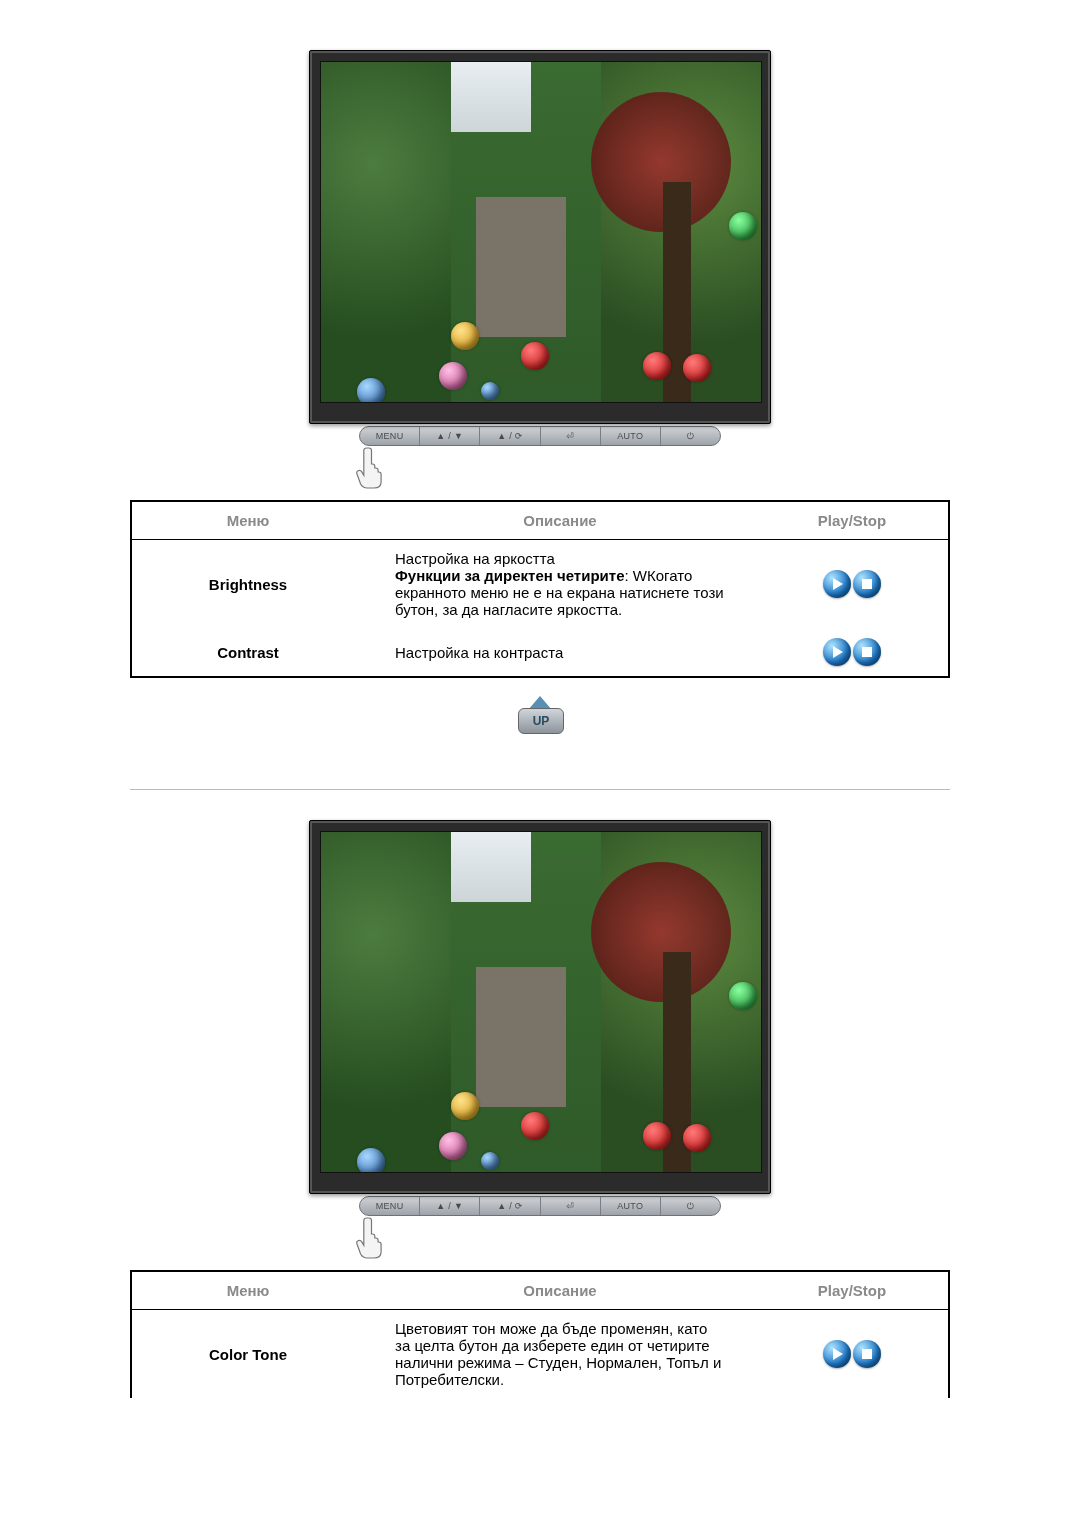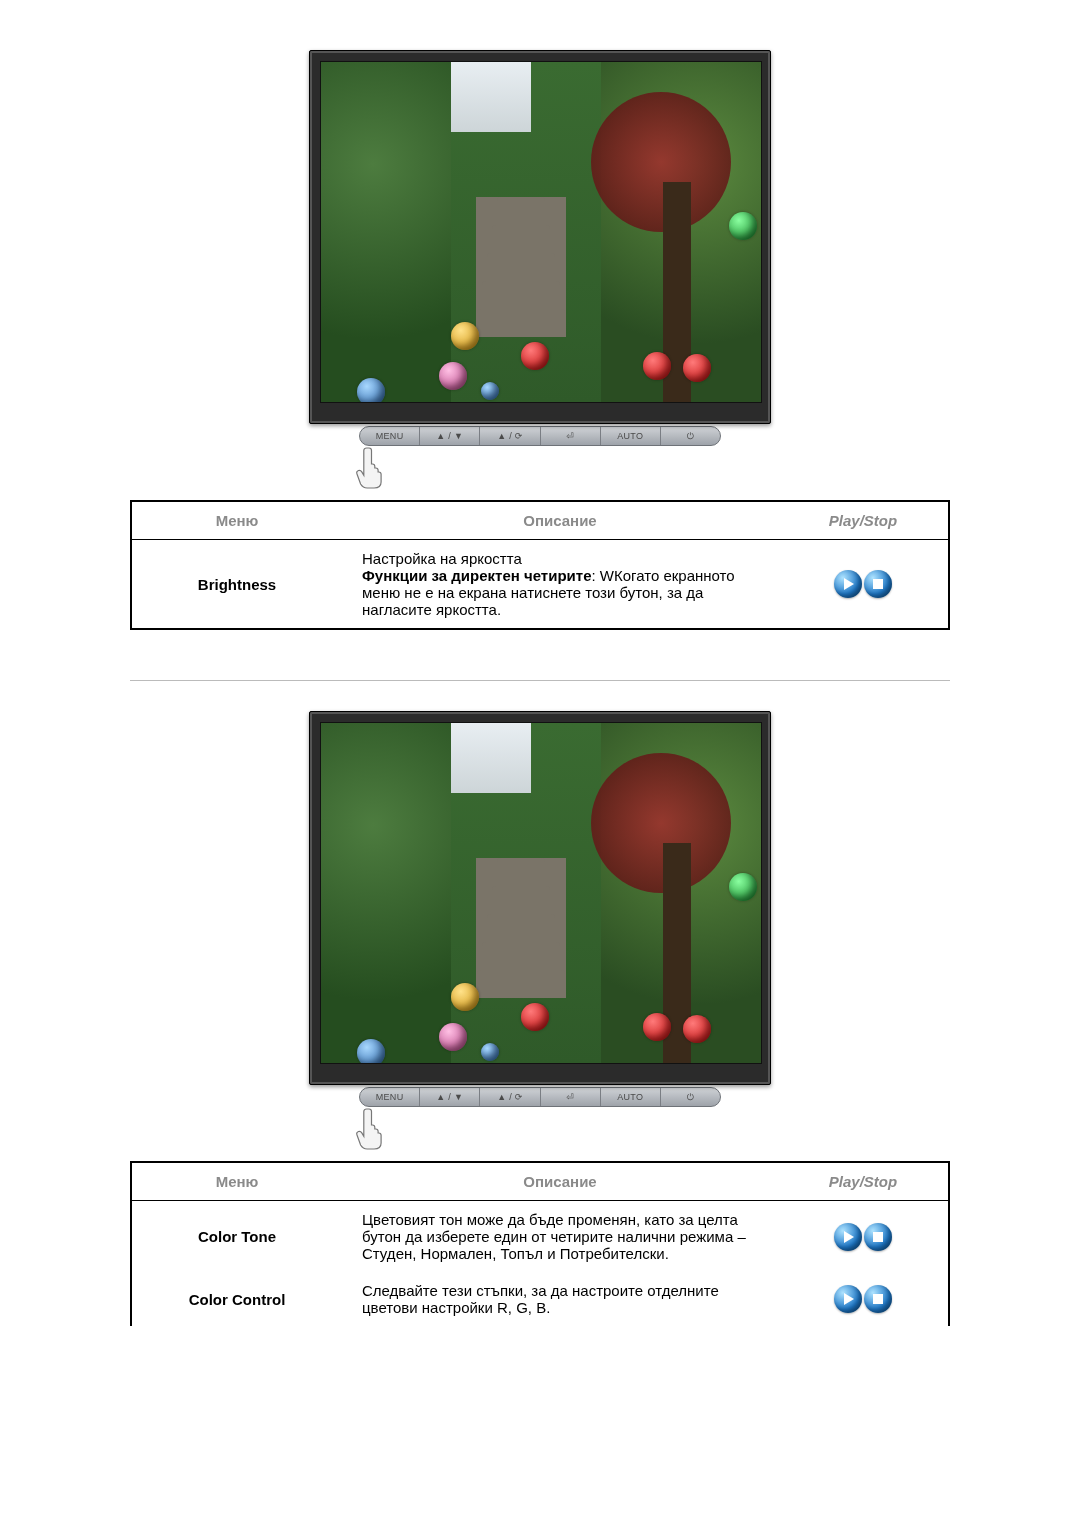--- a/index.html
+++ b/index.html
@@ -92,32 +92,32 @@
   .hand svg{ width:40px; height:48px; }
 
   
   table.spec {
     border-collapse: collapse;
     width: 820px;
     margin: 6px auto 0 auto;
     border: 2px solid #000;
   }
   table.spec th, table.spec td {
-    padding: 10px 20px;
+    padding: 10px 31px;
     vertical-align: middle;
     text-align: left;
   }
   table.spec thead th {
     color:#8a8a8a;
     font-weight: bold;
     text-align:center;
     border-bottom: 1px solid #000;
   }
   table.spec thead th:nth-child(1){ width:170px; }
-  table.spec thead th:nth-child(3){ width:130px;font-style:italic; }
+  table.spec thead th:nth-child(3){ width:130px; }
   table.spec tbody td:first-child{
     font-weight:bold; color:#000; text-align:center;
   }
   table.spec tbody td:last-child{ text-align:center; }
   table.spec tbody td{ color:#000000; }
   .bold { font-weight:bold; }
 
   .ps-btn {
     display:inline-block; width:28px; height:28px; border-radius:50%;
     position:relative; vertical-align:middle; margin:0 1px;
@@ -247,23 +247,36 @@
       <tr>
         <td>Brightness</td>
         <td>
           <span>Настройка на яркостта</span><br>
           <span class="bold">Функции за директен четирите</span><span>: WКогато екранното меню не е на екрана натиснете този бутон, за да нагласите яркостта.</span>
         </td>
         <td>
           <span class="ps-btn ps-play"></span><span class="ps-btn ps-stop"></span>
         </td>
       </tr>
+      <tr>
+        <td>Contrast</td>
+        <td>Настройка на контраста</td>
+        <td>
+          <span class="ps-btn ps-play"></span><span class="ps-btn ps-stop"></span>
+        </td>
+      </tr>
     </tbody>
   </table>
 
+  <div class="up-wrap">
+    <span class="up-badge">
+      <span class="arrow"></span>
+      <span class="body">UP</span>
+    </span>
+  </div>
 
   <hr class="sep">
 
 
   <div class="monitor-wrap" style="margin-top:10px">
     <div class="monitor">
       <div class="screen">
         <div class="sky"></div>
         <div class="bush-l"></div>
         <div class="bush-r"></div>
@@ -326,23 +339,16 @@
       </tr>
     </thead>
     <tbody>
       <tr>
         <td>Color Tone</td>
         <td>Цветовият тон може да бъде променян, като за целта бутон да изберете един от четирите налични режима – Студен, Нормален, Топъл и Потребителски.</td>
         <td>
           <span class="ps-btn ps-play"></span><span class="ps-btn ps-stop"></span>
         </td>
       </tr>
-      <tr>
-        <td>Color Control</td>
-        <td>Следвайте тези стъпки, за да настроите отделните цветови настройки R, G, B.</td>
-        <td>
-          <span class="ps-btn ps-play"></span><span class="ps-btn ps-stop"></span>
-        </td>
-      </tr>
     </tbody>
   </table>
 
 </div>
 
 </body></html>

